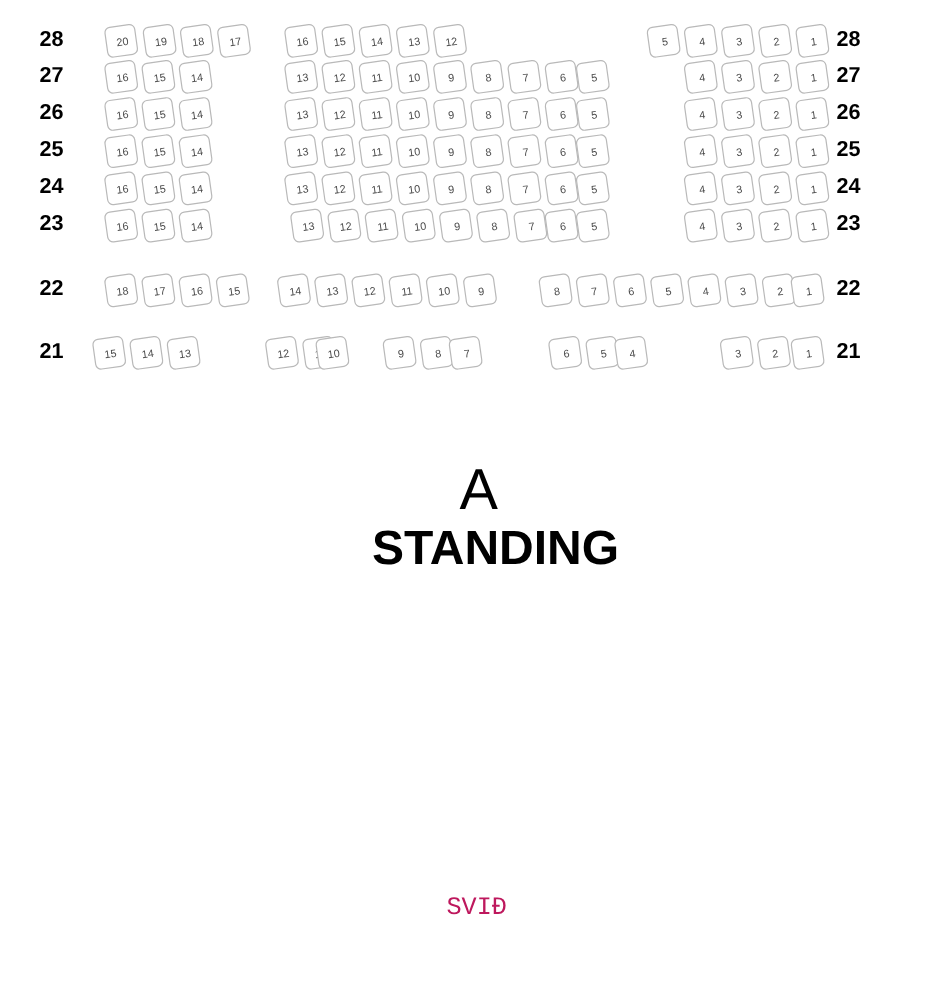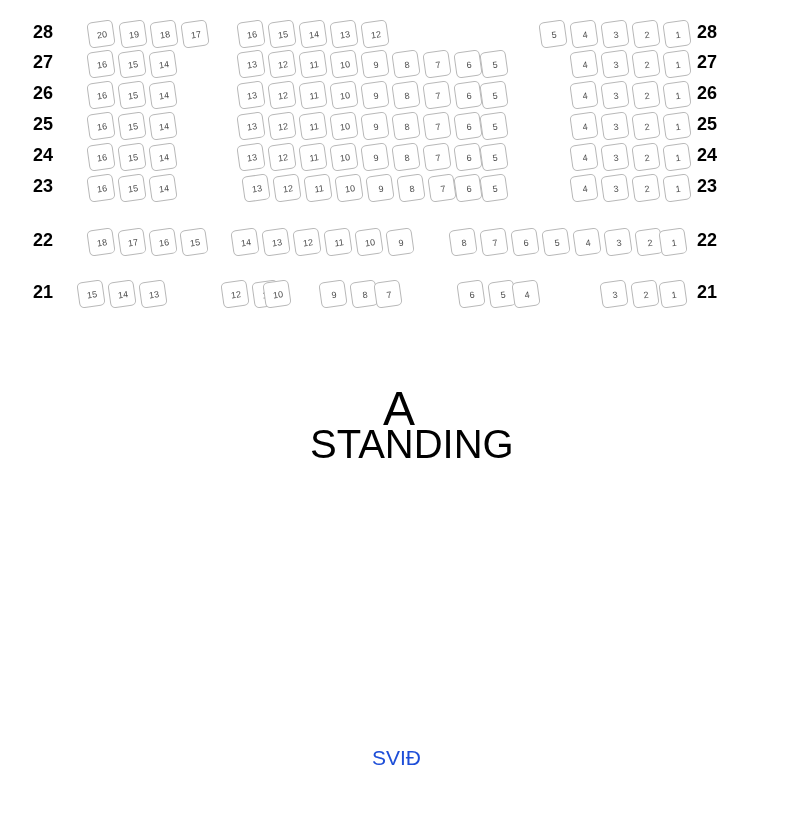--- a/index.html
+++ b/index.html
@@ -63,23 +63,23 @@
   .standing-word {
     position: absolute;
     font-family: "Liberation Sans", sans-serif;
     font-size: 40px;
     color: #000000;
     line-height: 1;
     white-space: nowrap;
   }
   .stage-label {
     position: absolute;
-    font-family: Liberation Sans, sans-serif;
+    font-family: Liberation Mono, monospace;
     font-size: 21px;
-    color: #1d4ed8;
+    color: #be185d;
     line-height: 1;
     white-space: nowrap;
   }
 </style>
 </head>
 <body>
 
 <div id="seatmap">
     <div class="row-label" style="left: 33px; top: 23px;">28</div>
     <div class="row-label" style="left: 697px; top: 23px;">28</div>
@@ -472,15 +472,15 @@
     <div class="seat" style="left: 601px; top: 281px; transform: rotate(-8deg);">
       <span class="seat-num">3</span>
     </div>
     <div class="seat" style="left: 632px; top: 281px; transform: rotate(-8deg);">
       <span class="seat-num">2</span>
     </div>
     <div class="seat" style="left: 660px; top: 281px; transform: rotate(-8deg);">
       <span class="seat-num">1</span>
     </div>
     <div class="standing-letter" style="left: 383px; top: 385px;">A</div>
-    <div class="standing-word" style="left: 310px; top: 424px;">STANDING</div>
+    <div class="standing-word" style="left: 310px; top: 437px; font-weight: bold;">STANDING</div>
     <div class="stage-label" style="left: 372px; top: 747px;">SVIÐ</div>
   </div>
 
 </body></html>

